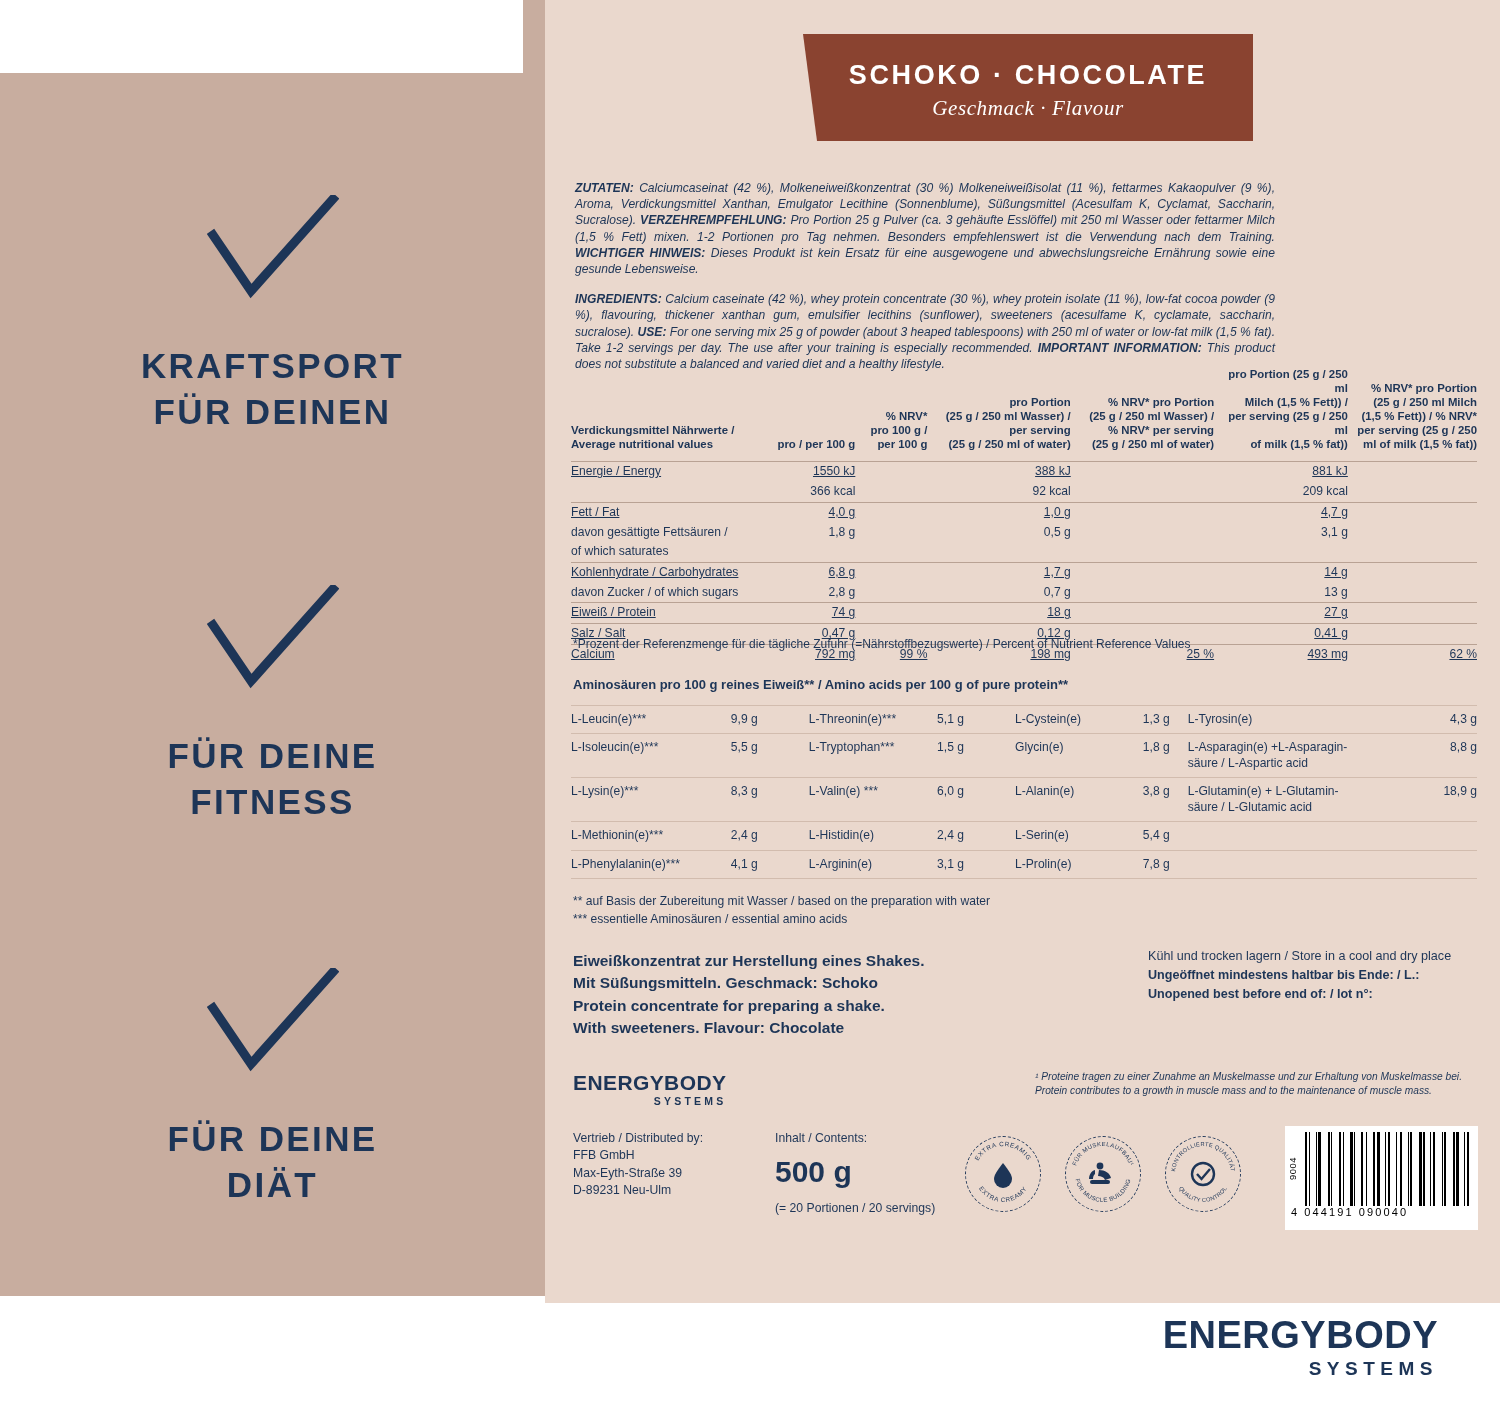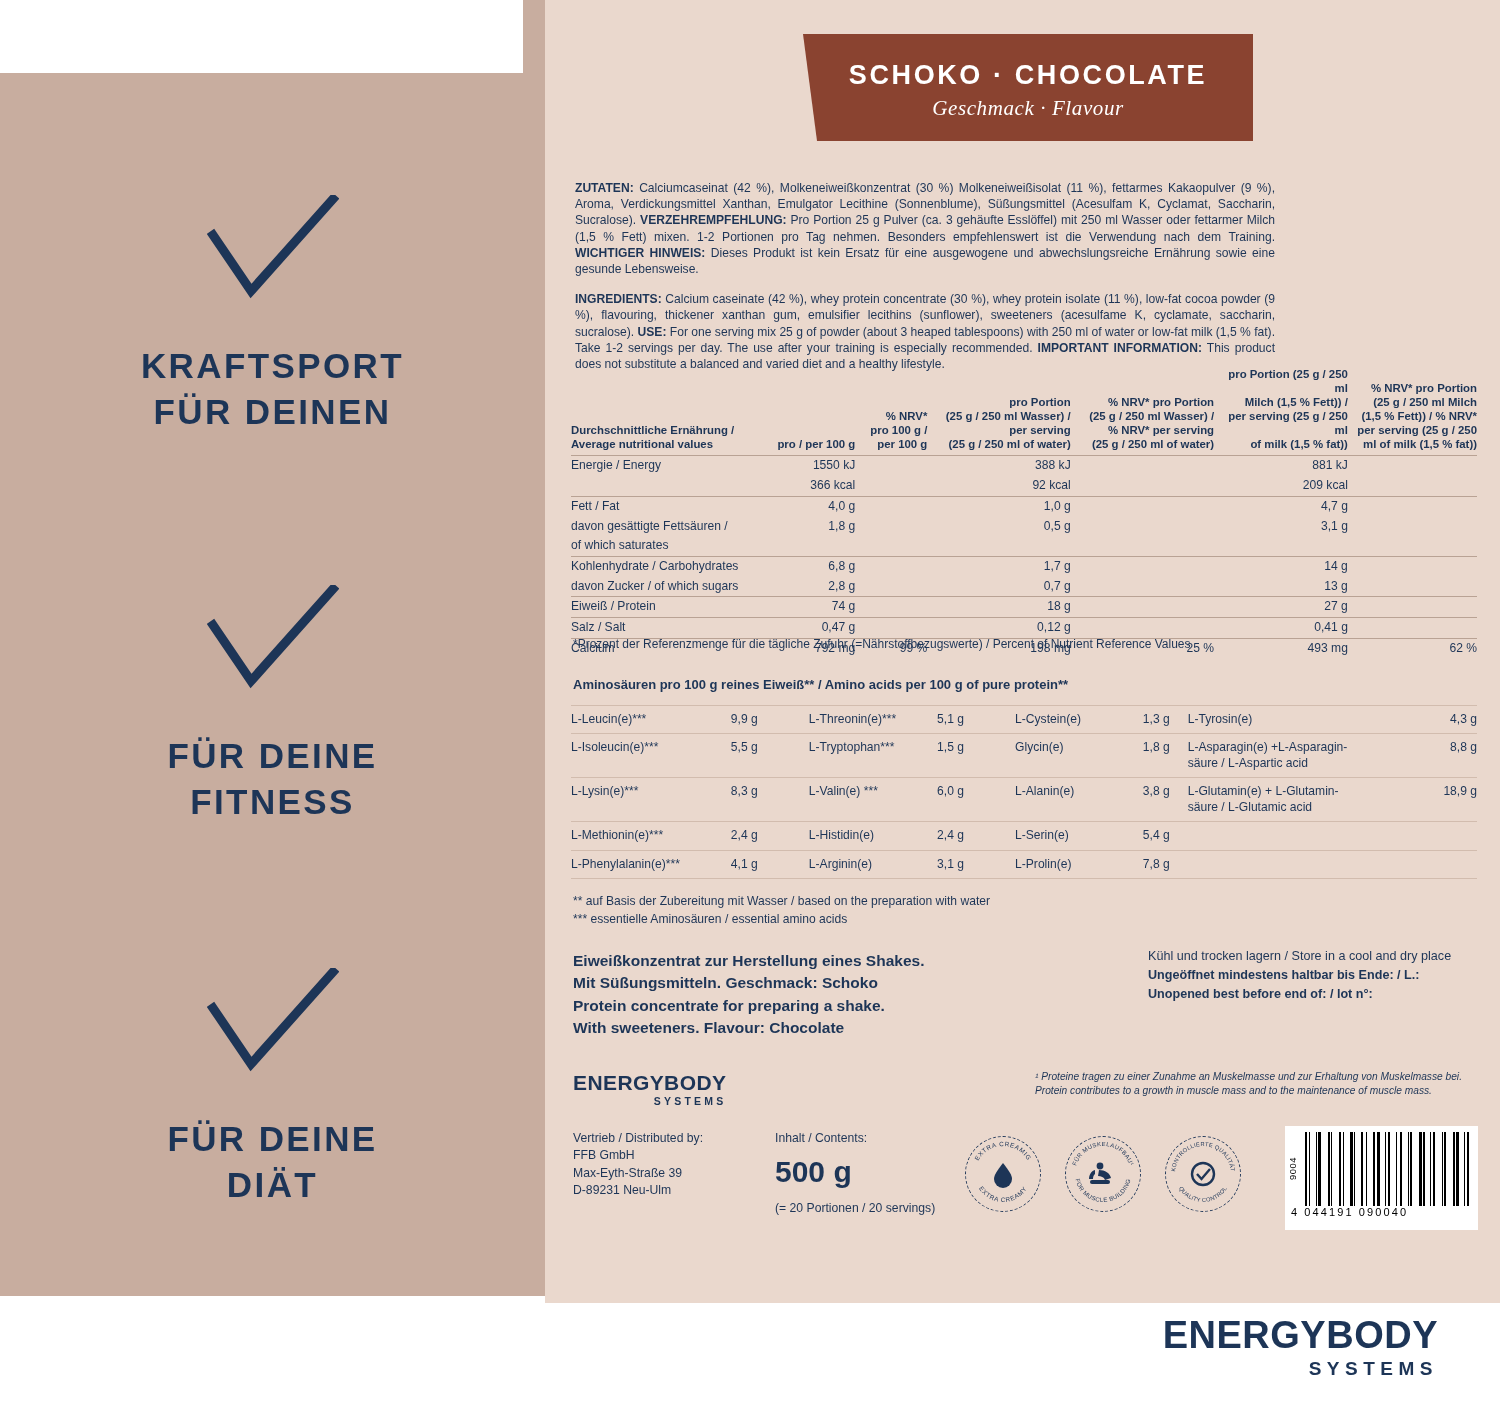--- a/index.html
+++ b/index.html
@@ -45,47 +45,47 @@
   .flavour-badge .title{
     font-size:27px;font-weight:bold;letter-spacing:2.6px;margin-top:26px;
   }
   .flavour-badge .sub{
     font-size:21px;letter-spacing:.6px;margin-top:5px;font-style:italic;
     font-family:"Liberation Serif",serif;
   }
   
   .ingredients{
     position:absolute;left:575px;top:180px;width:700px;
-    font-size:12.1px;line-height:1.34;color:#1d3557;text-align:justify;
+    font-size:12.1px;line-height:1.34;color:#1d3557;text-align:justify;font-style:italic;
   }
   .ingredients p{margin:0 0 14px 0;}
   .ingredients b{font-weight:bold;}
   
   .nutri{
     position:absolute;left:571px;top:368px;width:906px;
     border-collapse:collapse;font-size:12.1px;color:#1d3557;
   }
   .nutri th,.nutri td{padding:0;vertical-align:bottom;}
   .nutri thead th{
     font-weight:bold;font-size:11.4px;line-height:1.22;
-    padding-bottom:4px;vertical-align:bottom;
+    padding-bottom:10px;vertical-align:bottom;
   }
   .nutri thead th.c0{text-align:left;width:200px;}
   .nutri thead th.c1{text-align:right;width:95px;}
   .nutri thead th.c2{text-align:right;width:75px;}
   .nutri thead th.c3{text-align:right;width:150px;}
   .nutri thead th.c4{text-align:right;width:150px;}
   .nutri thead th.c5{text-align:right;width:140px;}
   .nutri thead th.c6{text-align:right;width:135px;}
   .nutri tbody td{
     padding:2px 0 2px 0;line-height:1.3;
   }
   .nutri tbody td.c0{text-align:left;}
   .nutri tbody td{text-align:right;}
-  .row-top td{border-top:1px solid #b9a294;padding-top:3px;}
+  .row-top td{border-top:1px solid #b9a294;padding-top:3px;text-decoration:underline;}
   .nutri tbody tr td:first-child{padding-right:8px;}
   .footnote{
     position:absolute;left:573px;top:637px;width:900px;
     font-size:12px;color:#1d3557;
   }
   
   .amino-title{
     position:absolute;left:573px;top:677px;font-size:13px;font-weight:bold;
   }
   .amino{
@@ -222,21 +222,21 @@
 
 <div class="ingredients">
   <p><b>ZUTATEN:</b><span> Calciumcaseinat (42 %), Molkeneiweißkonzentrat (30 %) Molkeneiweißisolat (11 %), fettarmes Kakaopulver (9 %), Aroma, Verdickungsmittel Xanthan, Emulgator Lecithine (Sonnenblume),  Süßungsmittel (Acesulfam K,  Cyclamat, Saccharin, Sucralose). </span><b>VERZEHREMPFEHLUNG:</b><span> Pro Portion 25 g Pulver (ca. 3 gehäufte Esslöffel) mit 250 ml Wasser oder fettarmer Milch (1,5 % Fett) mixen. 1-2 Portionen pro Tag nehmen. Besonders empfehlenswert ist die Verwendung nach dem Training. </span><b>WICHTIGER HINWEIS:</b><span> Dieses Produkt ist kein Ersatz für eine ausgewogene und abwechslungsreiche Ernährung sowie eine gesunde Lebensweise.</span></p>
   <p><b>INGREDIENTS:</b><span> Calcium caseinate (42 %), whey protein concentrate (30 %), whey protein isolate (11 %), low-fat cocoa powder (9 %), flavouring, thickener xanthan gum, emulsifier lecithins (sunflower), sweeteners (acesulfame K, cyclamate, saccharin, sucralose). </span><b>USE:</b><span> For one serving mix 25 g of powder (about 3 heaped tablespoons) with 250 ml of water or low-fat milk (1,5 % fat). Take 1-2 servings per day. The use after your training is especially recommended. </span><b>IMPORTANT INFORMATION:</b><span> This product does not substitute a balanced and varied diet and a healthy lifestyle.</span></p>
 </div>
 
 <table class="nutri">
   <thead>
     <tr>
       <th class="c0">
-        <div>Durchschnittliche Ernährung /</div>
+        <div>Verdickungsmittel Nährwerte /</div>
         <div>Average nutritional values</div>
       </th>
       <th class="c1">
         <div>pro / per 100 g</div>
       </th>
       <th class="c2">
         <div>% NRV*</div>
         <div>pro 100 g /</div>
         <div>per 100 g</div>
       </th>

